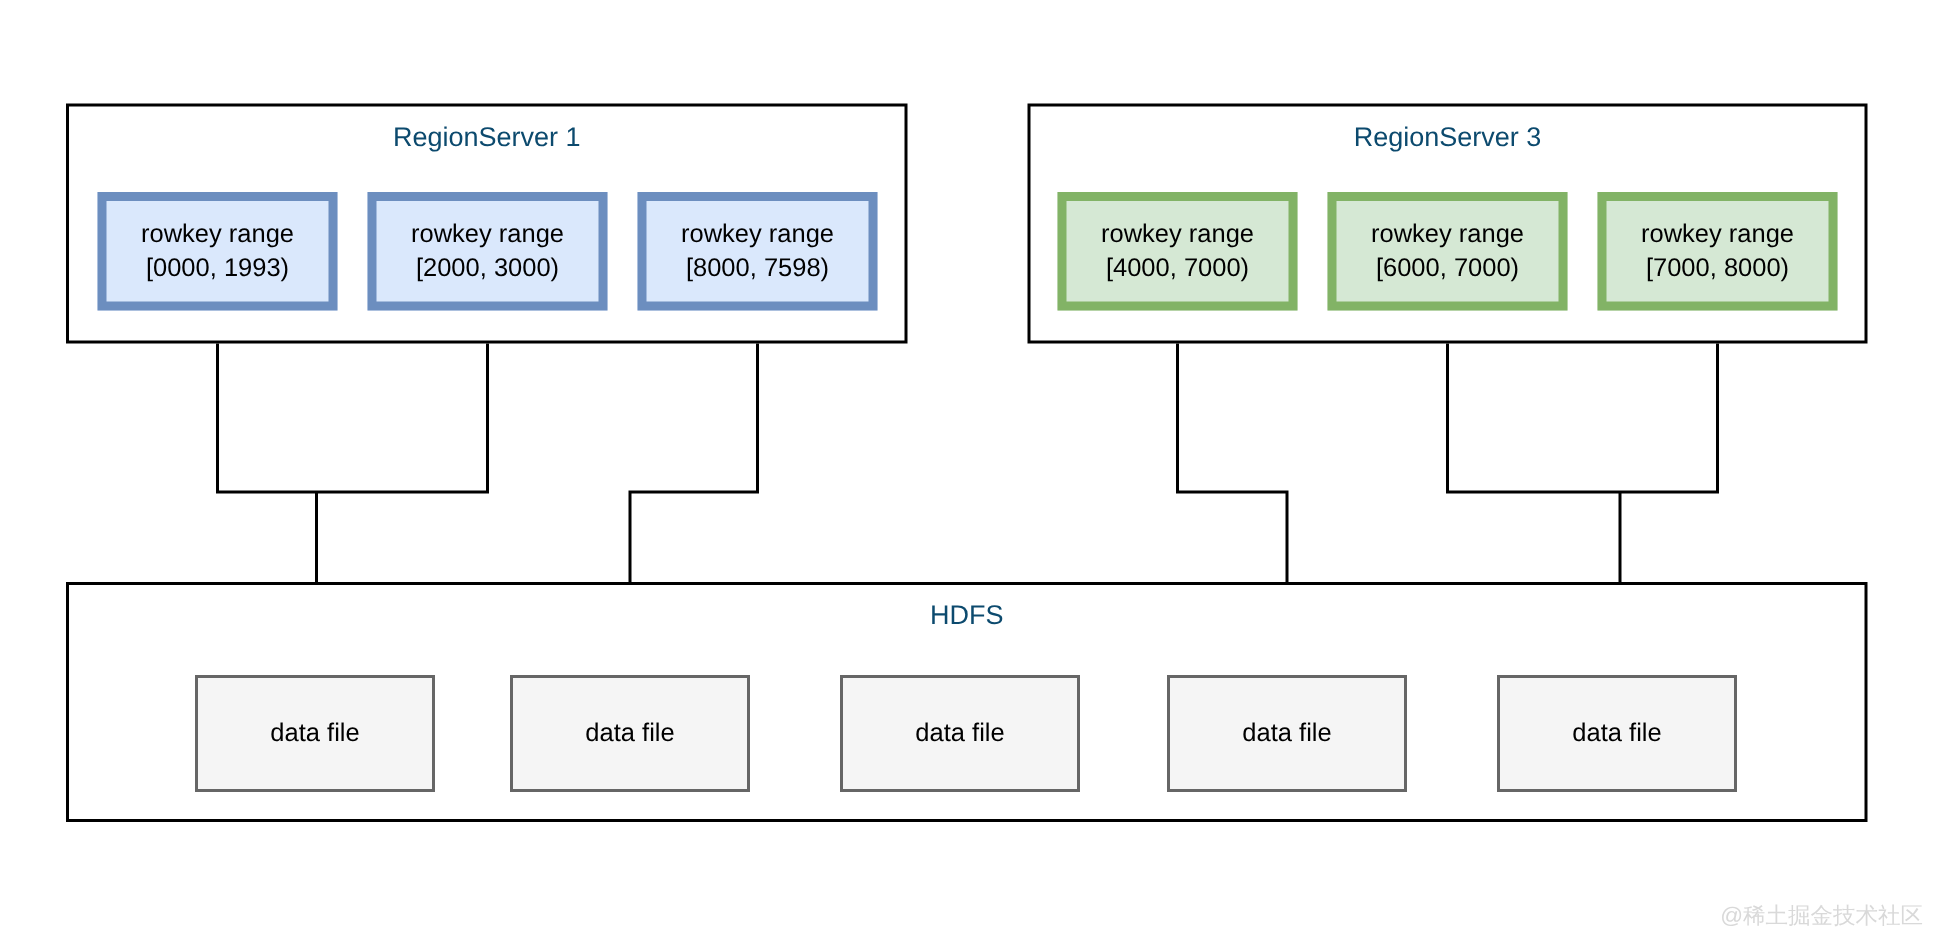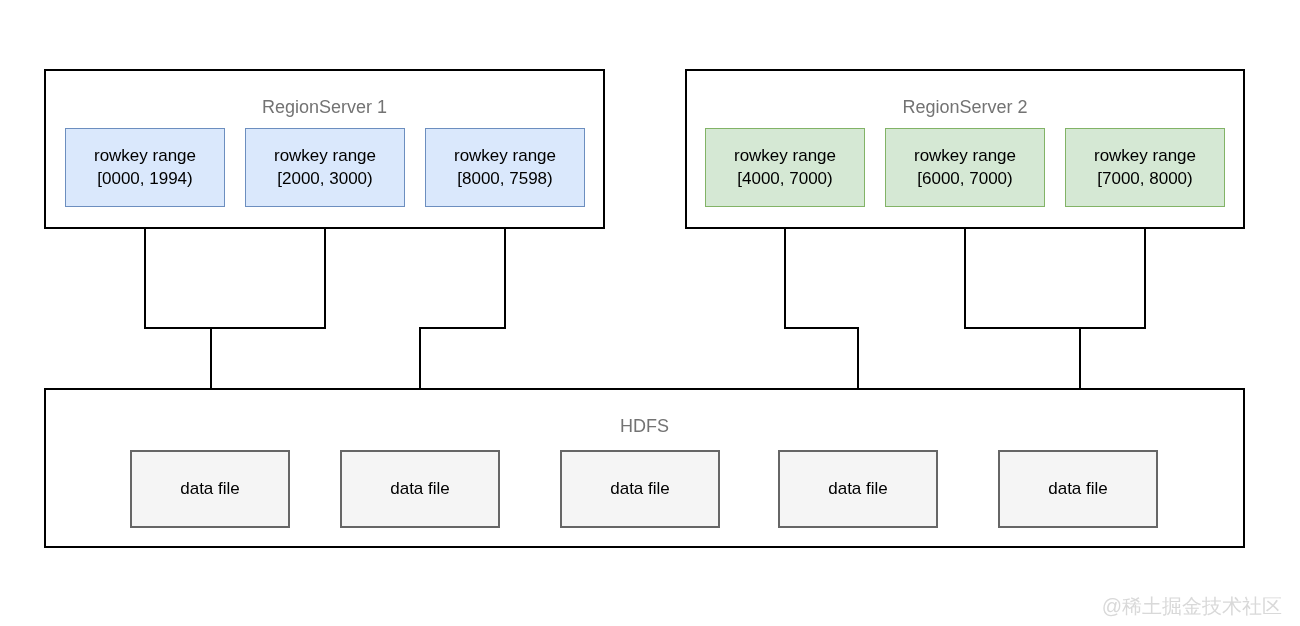--- a/index.html
+++ b/index.html
@@ -22,31 +22,31 @@
   }
   .container-box {
     position: absolute;
     box-sizing: border-box;
     border: 2px solid var(--line, #000000);
     background: #ffffff;
   }
   .container-title {
     position: absolute;
     left: 0; right: 0;
-    top: 26px;
+    top: 10px;
     text-align: center;
     font-size: 18px;
-    color: #737373;
+    color: #0c4a6e;
   }
   .region-box {
     position: absolute;
     box-sizing: border-box;
     width: 160px;
     height: 79px;
-    border: 1px solid #14532d;
+    border: 6px solid #14532d;
     display: flex;
     flex-direction: column;
     align-items: center;
     justify-content: center;
     font-size: 17px;
     line-height: 1.35;
     color: #000000;
     text-align: center;
   }
   .region-box.blue {
@@ -68,21 +68,21 @@
     display: flex;
     align-items: center;
     justify-content: center;
     font-size: 17px;
     color: #000000;
   }
   .watermark {
     position: absolute;
     right: 18px;
     bottom: 6px;
-    font-size: 20px;
+    font-size: 15px;
     color: var(--watermark, #d9d9d9);
   }
 </style>
 </head>
 <body>
 
 <div class="canvas">
 
   <svg class="wires" viewBox="0 0 1300 626" xmlns="http://www.w3.org/2000/svg">
     <defs>
@@ -101,33 +101,33 @@
     <path d="M965 207 V328 H1145 V207" fill="none" stroke="#000000" stroke-width="2"></path>
     <path d="M1080 328 V446" fill="none" stroke="#000000" stroke-width="2" marker-end="url(#arrow)"></path>
   </svg>
 
   <div class="container-box" style="left:44px; top:69px; width:561px; height:160px;">
     <div class="container-title">RegionServer 1</div>
   </div>
 
   <div class="region-box blue" style="left:65px; top:128px;">
     <div>rowkey range</div>
-    <div>[0000, 1994)</div>
+    <div>[0000, 1993)</div>
   </div>
   <div class="region-box blue" style="left:245px; top:128px;">
     <div>rowkey range</div>
     <div>[2000, 3000)</div>
   </div>
   <div class="region-box blue" style="left:425px; top:128px;">
     <div>rowkey range</div>
     <div>[8000, 7598)</div>
   </div>
 
   <div class="container-box" style="left:685px; top:69px; width:560px; height:160px;">
-    <div class="container-title">RegionServer 2</div>
+    <div class="container-title">RegionServer 3</div>
   </div>
 
   <div class="region-box green" style="left:705px; top:128px;">
     <div>rowkey range</div>
     <div>[4000, 7000)</div>
   </div>
   <div class="region-box green" style="left:885px; top:128px;">
     <div>rowkey range</div>
     <div>[6000, 7000)</div>
   </div>

